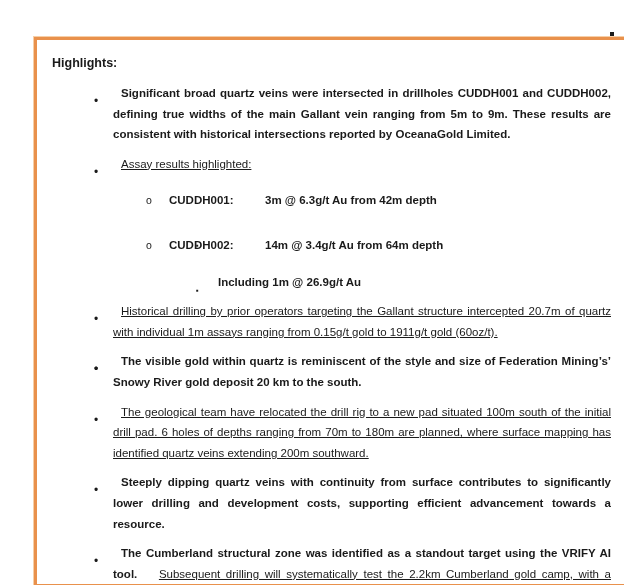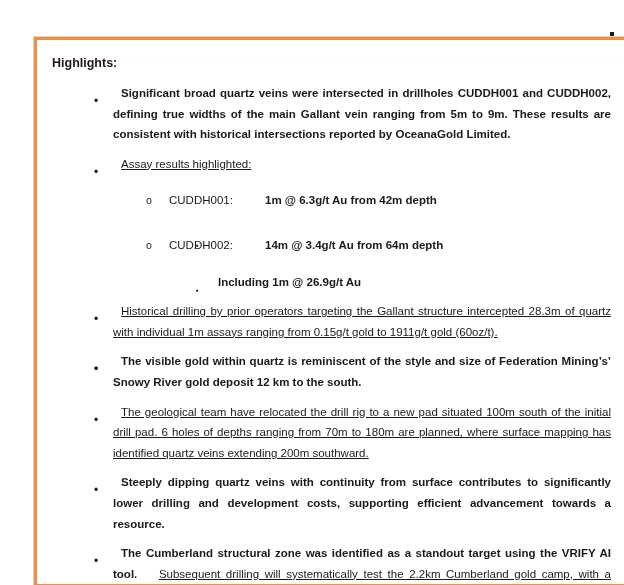--- a/index.html
+++ b/index.html
@@ -56,38 +56,38 @@
   .bullet.l1 .marker { left: 26px; font-size: 12px; }
   .bullet.l2 .marker { left: 78px; font-size: 10.5px; }
   .bullet.l3 .marker { left: 128px; font-size: 8px; top: 1px; }
 
   .bold { font-weight: bold; }
   .reg  { font-weight: normal; text-decoration: underline; }
 
   .hole-label {
     display: inline-block;
     min-width: 80px;
-    font-weight: normal;
+    font-weight: bold;
   }
 </style>
 </head>
 <body>
 
 <div class="page">
   <div class="artifact"></div>
   <div class="frame">
     <div class="title">Highlights:</div>
     <div>
         <div class="bullet l1"><span class="marker">•</span><span class="bold">Significant broad quartz veins were intersected in drillholes CUDDH001 and CUDDH002, defining true widths of the main Gallant vein ranging from 5m to 9m. These results are consistent with historical intersections reported by OceanaGold Limited.</span></div>
         <div class="bullet l1"><span class="marker">•</span><span class="reg">Assay results highlighted:</span></div>
-        <div class="bullet l2"><span class="marker">o</span><span class="hole-label">CUDDH001:</span><span class="bold">1m @ 6.3g/t Au from 42m depth</span></div>
+        <div class="bullet l2"><span class="marker">o</span><span class="hole-label">CUDDH001:</span><span class="bold">3m @ 6.3g/t Au from 42m depth</span></div>
         <div class="bullet l3"><span class="marker">▪</span></div>
         <div class="bullet l2"><span class="marker">o</span><span class="hole-label">CUDDH002:</span><span class="bold">14m @ 3.4g/t Au from 64m depth</span></div>
         <div class="bullet l3"><span class="marker">▪</span><span class="bold">Including 1m @ 26.9g/t Au</span></div>
-        <div class="bullet l1"><span class="marker">•</span><span class="reg">Historical drilling by prior operators targeting the Gallant structure intercepted 28.3m of quartz with individual 1m assays ranging from 0.15g/t gold to 1911g/t gold (60oz/t).</span></div>
+        <div class="bullet l1"><span class="marker">•</span><span class="reg">Historical drilling by prior operators targeting the Gallant structure intercepted 20.7m of quartz with individual 1m assays ranging from 0.15g/t gold to 1911g/t gold (60oz/t).</span></div>
         <div class="bullet l1"><span class="marker">•</span></div>
-        <div class="bullet l1"><span class="marker">•</span><span class="bold">The visible gold within quartz is reminiscent of the style and size of Federation Mining’s’ Snowy River gold deposit 12 km to the south.</span></div>
+        <div class="bullet l1"><span class="marker">•</span><span class="bold">The visible gold within quartz is reminiscent of the style and size of Federation Mining’s’ Snowy River gold deposit 20 km to the south.</span></div>
         <div class="bullet l1"><span class="marker">•</span><span class="reg">The geological team have relocated the drill rig to a new pad situated 100m south of the initial drill pad. 6 holes of depths ranging from 70m to 180m are planned, where surface mapping has identified quartz veins extending 200m southward.</span></div>
         <div class="bullet l1"><span class="marker">•</span><span class="bold">Steeply dipping quartz veins with continuity from surface contributes to significantly lower drilling and development costs, supporting efficient advancement towards a resource.</span></div>
         <div class="bullet l1"><span class="marker">•</span><span class="bold">The Cumberland structural zone was identified as a standout target using the VRIFY AI tool.</span> <span class="reg">Subsequent drilling will systematically test the 2.2km Cumberland gold camp, with a focus on high-priority targets identified by the VRIFY AI tool.</span></div>
       </div>
   </div>
 </div>
 
 </body></html>

